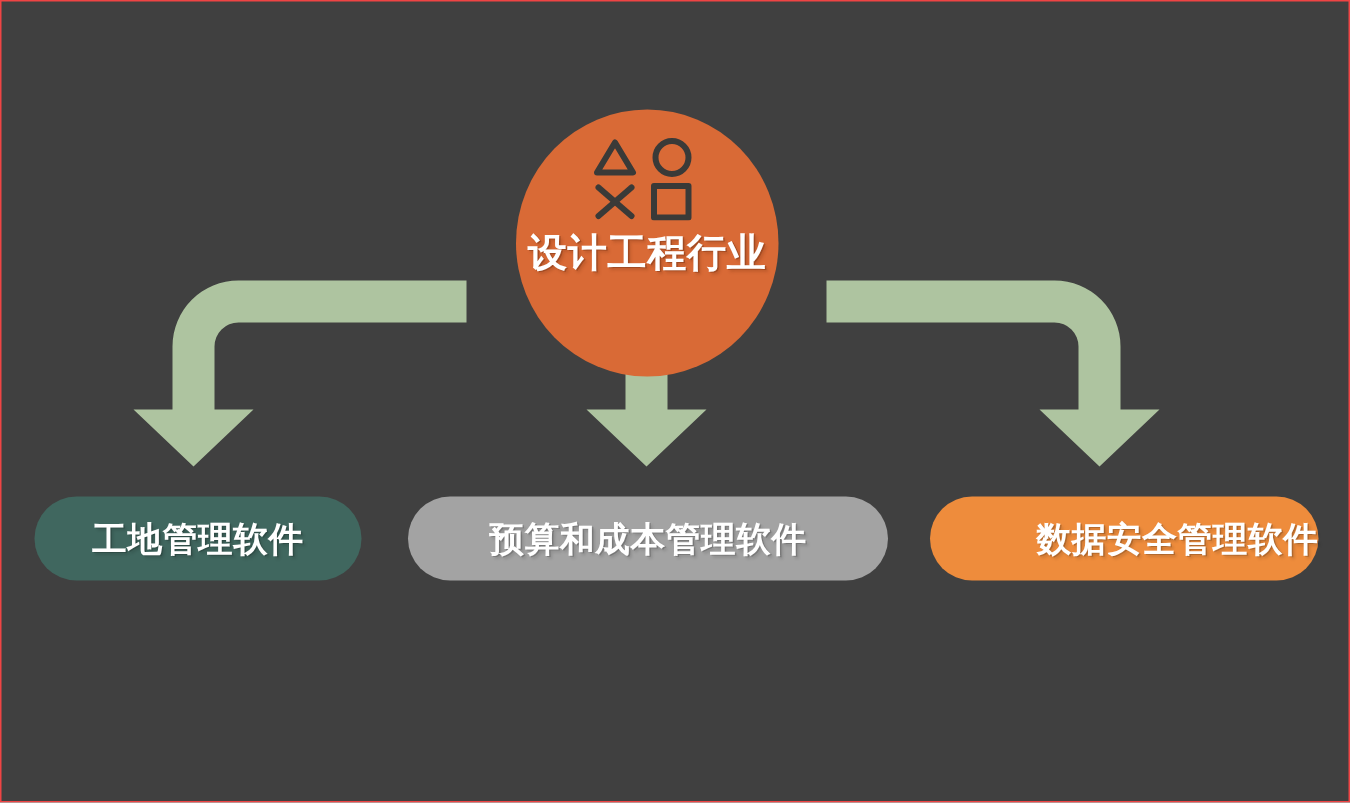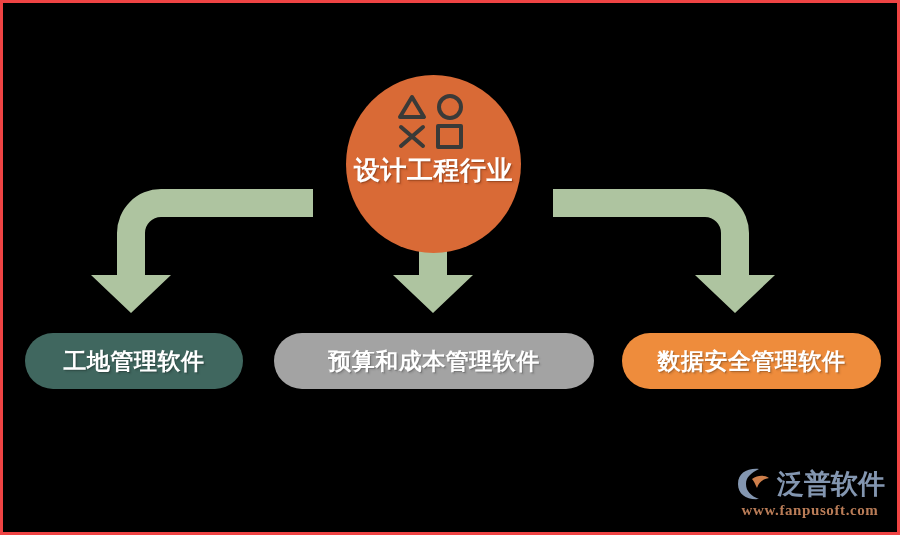--- a/index.html
+++ b/index.html
@@ -9,24 +9,24 @@
     background: #ffffff;
   }
   body {
     font-family: "Liberation Sans", "DejaVu Sans", sans-serif;
   }
 
   #canvas {
     position: relative;
     width: 900px;
     height: 535px;
-    background: #000000;
+    background: #404040;
     overflow: hidden;
     box-sizing: border-box;
-    border: 3px solid #ef4444;
+    border: 1px solid #ef4444;
   }
 
   
   #hub {
     position: absolute;
     left: 343px;
     top: 72px;
     width: 175px;
     height: 178px;
     border-radius: 50%;
@@ -93,21 +93,21 @@
     font-weight: bold;
     letter-spacing: 0.5px;
     white-space: nowrap;
     line-height: 1;
     text-shadow: 1px 1px 0 rgba(0,0,0,0.18),
                  2px 2px 2px rgba(0,0,0,0.12);
   }
 
   #pill-0 { left: 22px;  width: 218px; background: #40675f; font-family: Liberation Serif, serif; }
   #pill-1 { left: 271px; width: 320px; background: #a3a3a3; }
-  #pill-2 { left: 619px; width: 259px; background: #ee8c3c; }
+  #pill-2 { left: 619px; width: 259px; background: #ee8c3c; justify-content: flex-end; }
 
   
   #watermark {
     position: absolute;
     right: 12px;
     bottom: 14px;
     z-index: 6;
     display: flex;
     flex-direction: column;
     align-items: center;
@@ -204,24 +204,14 @@
 
     <div class="pill" id="pill-1">
       <span class="pill-label">预算和成本管理软件</span>
     </div>
 
     <div class="pill" id="pill-2">
       <span class="pill-label">数据安全管理软件</span>
     </div>
   </div>
 
-  <div id="watermark">
-    <div id="wm-row">
-      <svg id="wm-mark" viewBox="0 0 38 34" xmlns="http://www.w3.org/2000/svg">
-        <path d="M 3 17 C 3 6 12 1 24 2 C 16 6 11 10 11 17 C 11 24 16 29 24 32 C 12 33 3 28 3 17 Z" fill="#8fa3bf"></path>
-        <path d="M 17 12 C 23 8 29 8 34 11 C 28 12 24 15 22 21 C 20 17 19 14 17 12 Z" fill="#e08a52"></path>
-      </svg>
-      <div id="wm-brand">泛普软件</div>
-    </div>
-    <div id="wm-url">www.fanpusoft.com</div>
-  </div>
 
 </div>
 
 </body></html>

